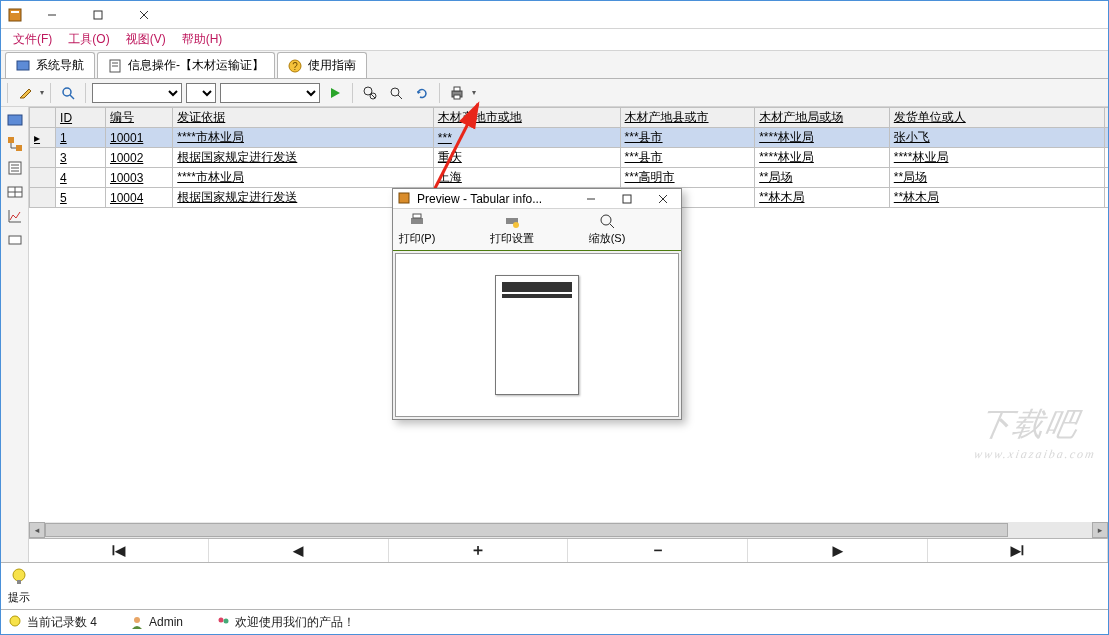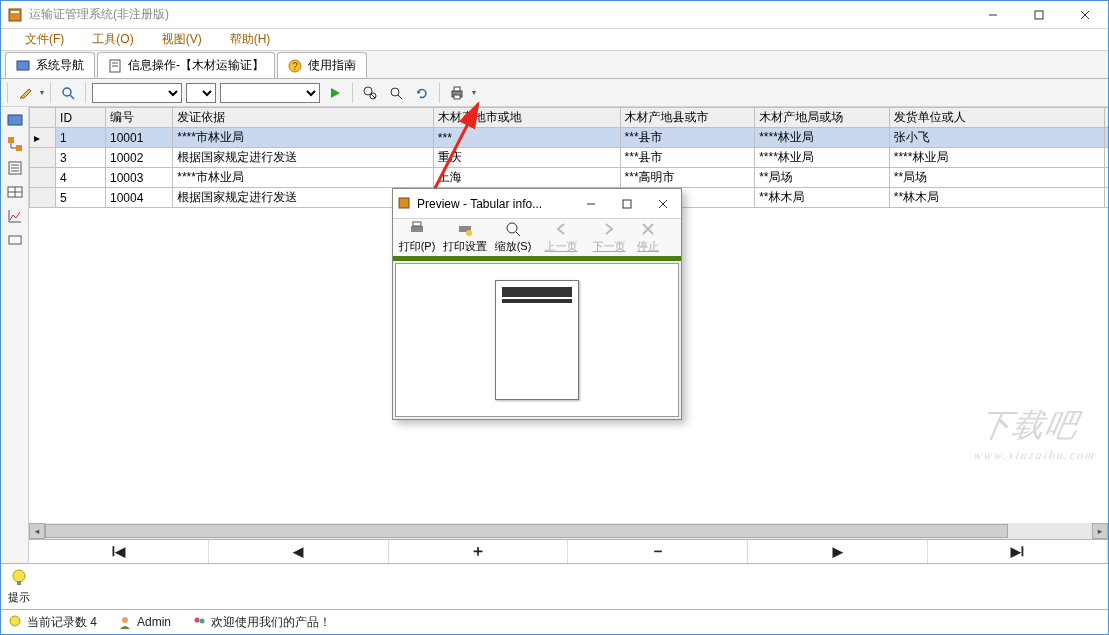--- a/index.html
+++ b/index.html
@@ -8,21 +8,21 @@
 
 
 .titlebar { height: 28px; background: #fff; display: flex; align-items: center; border-bottom: 1px solid #d4d4d4; }
 .titlebar .appicon { width: 16px; height: 16px; margin: 0 6px; display:inline-flex; align-items:center; justify-content:center; }
 .titlebar .title { flex: 1; color: #888; font-size: 12px; }
 .titlebar .winbtns { display: flex; }
 .titlebar .winbtn { width: 46px; height: 28px; display:flex; align-items:center; justify-content:center; color:#666; }
 
 
 .menubar { height: 22px; background: #fff; display:flex; align-items:center; padding: 0 4px; border-bottom: 1px solid #d4d4d4; }
-.menubar .menuitem { padding: 2px 8px; color:#a16207;margin-left:12px; }
+.menubar .menuitem { padding: 2px 8px; color:#be185d; }
 
 
 .tabs { height: 28px; background:#f4f4f4; display:flex; align-items:flex-end; border-bottom:1px solid #b5b5b5; padding-left:4px; gap:2px;}
 .tab { display:flex; align-items:center; gap:6px; padding:4px 10px; background:#fff; border:1px solid #b5b5b5; border-bottom:none; border-radius:3px 3px 0 0; font-size:12px;text-align:center; }
 .tab .ticon { width:14px; height:14px; display:inline-flex; align-items:center; justify-content:center; }
 
 
 .toolstrip { height: 28px; background:#f4f4f4; border-bottom:1px solid #d4d4d4; display:flex; align-items:center; padding:0 4px; gap:4px; }
 .toolbtn { width:22px; height:22px; display:inline-flex; align-items:center; justify-content:center; border:1px solid transparent; border-radius:2px; }
 .combo { height:20px; border:1px solid #7a7a7a; background:#fff; font-size:12px; }
@@ -30,35 +30,35 @@
 
 
 .bodyarea { flex:1; display:flex; min-height:0; }
 .lefticons { width: 28px; background:#f4f4f4; border-right:1px solid #d4d4d4; display:flex; flex-direction:column; align-items:center; gap:6px; padding-top:4px;}
 .liico { width:18px; height:18px; display:flex; align-items:center; justify-content:center; }
 .content { flex:1; display:flex; flex-direction:column; min-width:0; position:relative; }
 
 
 .gridwrap { flex:1; position:relative; overflow:hidden; }
 table.grid { border-collapse:collapse; width: 1180px; table-layout:fixed; font-size:12px; }
-.grid th, .grid td { border:1px solid #c0c0c0; padding:1px 4px; text-align:left; white-space:nowrap; overflow:hidden; height:16px; background:#fff; }
+.grid th, .grid td { border:1px solid #c0c0c0; padding:1px 4px; text-align:left; white-space:nowrap; overflow:hidden; height:16px; background:#fff;text-decoration:underline; }
 .grid th { background:#efefef; font-weight:normal; color:#000; }
 .grid tr.sel td { background:#c9d8ef; }
 .rowhdr { width:24px; background:#efefef !important; text-align:right; }
 
 
 .arrow { position:absolute; pointer-events:none; }
 
 
 .preview { position:absolute; left:392px; top:188px; width:290px; height:232px; background:#f0f0f0; border:1px solid #888; box-shadow:4px 4px 8px rgba(0,0,0,0.25); display:flex; flex-direction:column; }
-.ptitle { height:30px; display:flex; align-items:center; background:#fff; border-bottom:1px solid #d4d4d4; }
+.ptitle { height:20px; display:flex; align-items:center; background:#fff; border-bottom:1px solid #d4d4d4; }
 .ptitle .pticon { width:16px; height:16px; margin:0 4px; }
 .ptitle .ptxt { flex:1; font-size:12px; color:#000; }
 .ptitle .pbtn { width:36px; height:22px; display:flex; align-items:center; justify-content:center; color:#333;}
-.ptoolbar { height:42px; background:#f8f8f8; border-bottom:5px solid #4d7c0f; display:flex; overflow:hidden;}
+.ptoolbar { height:42px; background:#f8f8f8; border-bottom:1px solid #4d7c0f; display:flex; overflow:hidden;gap:47px;}
 .ptbtn { flex:none; width:48px; display:flex; flex-direction:column; align-items:center; justify-content:center; font-size:11px; gap:2px; }
 .ptbtn.dis { color:#aaa;text-decoration:underline; }
 .ptico { width:16px; height:16px; }
 .pcanvas { flex:1; background:#fff; border:1px solid #999; margin:2px; display:flex; align-items:center; justify-content:center; position:relative; }
 .pcanvas .sheet { width:84px; height:120px; background:#fff; border:1px solid #777; box-shadow:1px 1px 2px rgba(0,0,0,0.3);}
 .pcanvas .sheet .shader { height:10px; background:#333; margin:6px 6px 0;}
 .pstatus { height:20px; border-top:1px solid #d4d4d4; background:#f4f4f4; padding:2px 6px; font-size:11px; display:flex; align-items:center;}
 .presize { position:absolute; right:2px; bottom:2px; width:10px; height:10px; background:linear-gradient(135deg, transparent 50%, #999 50%);}
 
 
@@ -66,45 +66,44 @@
 .hscroll .sbtn { width:16px; height:16px; background:#cfcfcf; border:1px solid #aaa; display:flex; align-items:center; justify-content:center; font-size:9px; color:#555;}
 .hscroll .strack { flex:1; height:14px; background:#e8e8e8; position:relative; }
 .hscroll .sthumb { position:absolute; left:0; top:0; height:14px; width:92%; background:#cfcfcf; border:1px solid #aaa; }
 
 
 .recnav { height:24px; border-top:1px solid #b5b5b5; display:flex; }
 .recnav .navbtn { flex:1; display:flex; align-items:center; justify-content:center; color:#222; font-size:13px; border-right:1px solid #ddd;}
 
 
 .hintbar { border-top:1px solid #b5b5b5; border-bottom:1px solid #b5b5b5; background:#fff; display:flex; padding:4px; gap:6px; }
-.hinticon { width:28px; display:flex; flex-direction:column; align-items:center; font-size:11px; }
+.hinticon { width:28px; display:flex; flex-direction:column; align-items:center; font-size:11px;font-family:Liberation Mono, monospace; }
 .hinttext { flex:1; font-size:12px; line-height:1.5; color:#000;}
 
 
-.statusbar { height:24px; display:flex; align-items:center; gap:20px; padding:0 6px; background:#fff; font-size:12px; color:#222; }
+.statusbar { height:24px; display:flex; align-items:center; gap:32px; padding:0 6px; background:#fff; font-size:12px; color:#222; }
 .sitem { display:flex; align-items:center; gap:4px; }
 .sicon { width:16px; height:16px; display:inline-flex; align-items:center; justify-content:center; }
 
 
 .watermark { position:absolute; right:8px; bottom:60px; font-family: "Times New Roman", serif; font-size:32px; font-style:italic; color:rgba(100,100,100,0.25); transform:skewX(-10deg); pointer-events:none; letter-spacing:1px;}
 .watermark .sub { font-size:12px; display:block; text-align:right; letter-spacing:2px;}
 </style>
 </head>
 <body>
 
 <div class="window">
 
   <div class="titlebar">
     <span class="appicon">
       <svg width="16" height="16">
           <rect x="2" y="2" width="12" height="12" fill="#d98c2b" stroke="#7a4a0a"></rect>
           <rect x="4" y="4" width="8" height="2" fill="#fff"></rect>
         </svg>
     </span>
-    <span class="title">运输证管理系统(非注册版)</span>
     <div class="winbtns">
       <div class="winbtn">
           <svg width="10" height="10">
             <line x1="1" y1="5" x2="9" y2="5" stroke="#333"></line>
           </svg>
         </div>
       <div class="winbtn">
           <svg width="10" height="10">
             <rect x="1" y="1" width="8" height="8" fill="none" stroke="#333"></rect>
           </svg>

